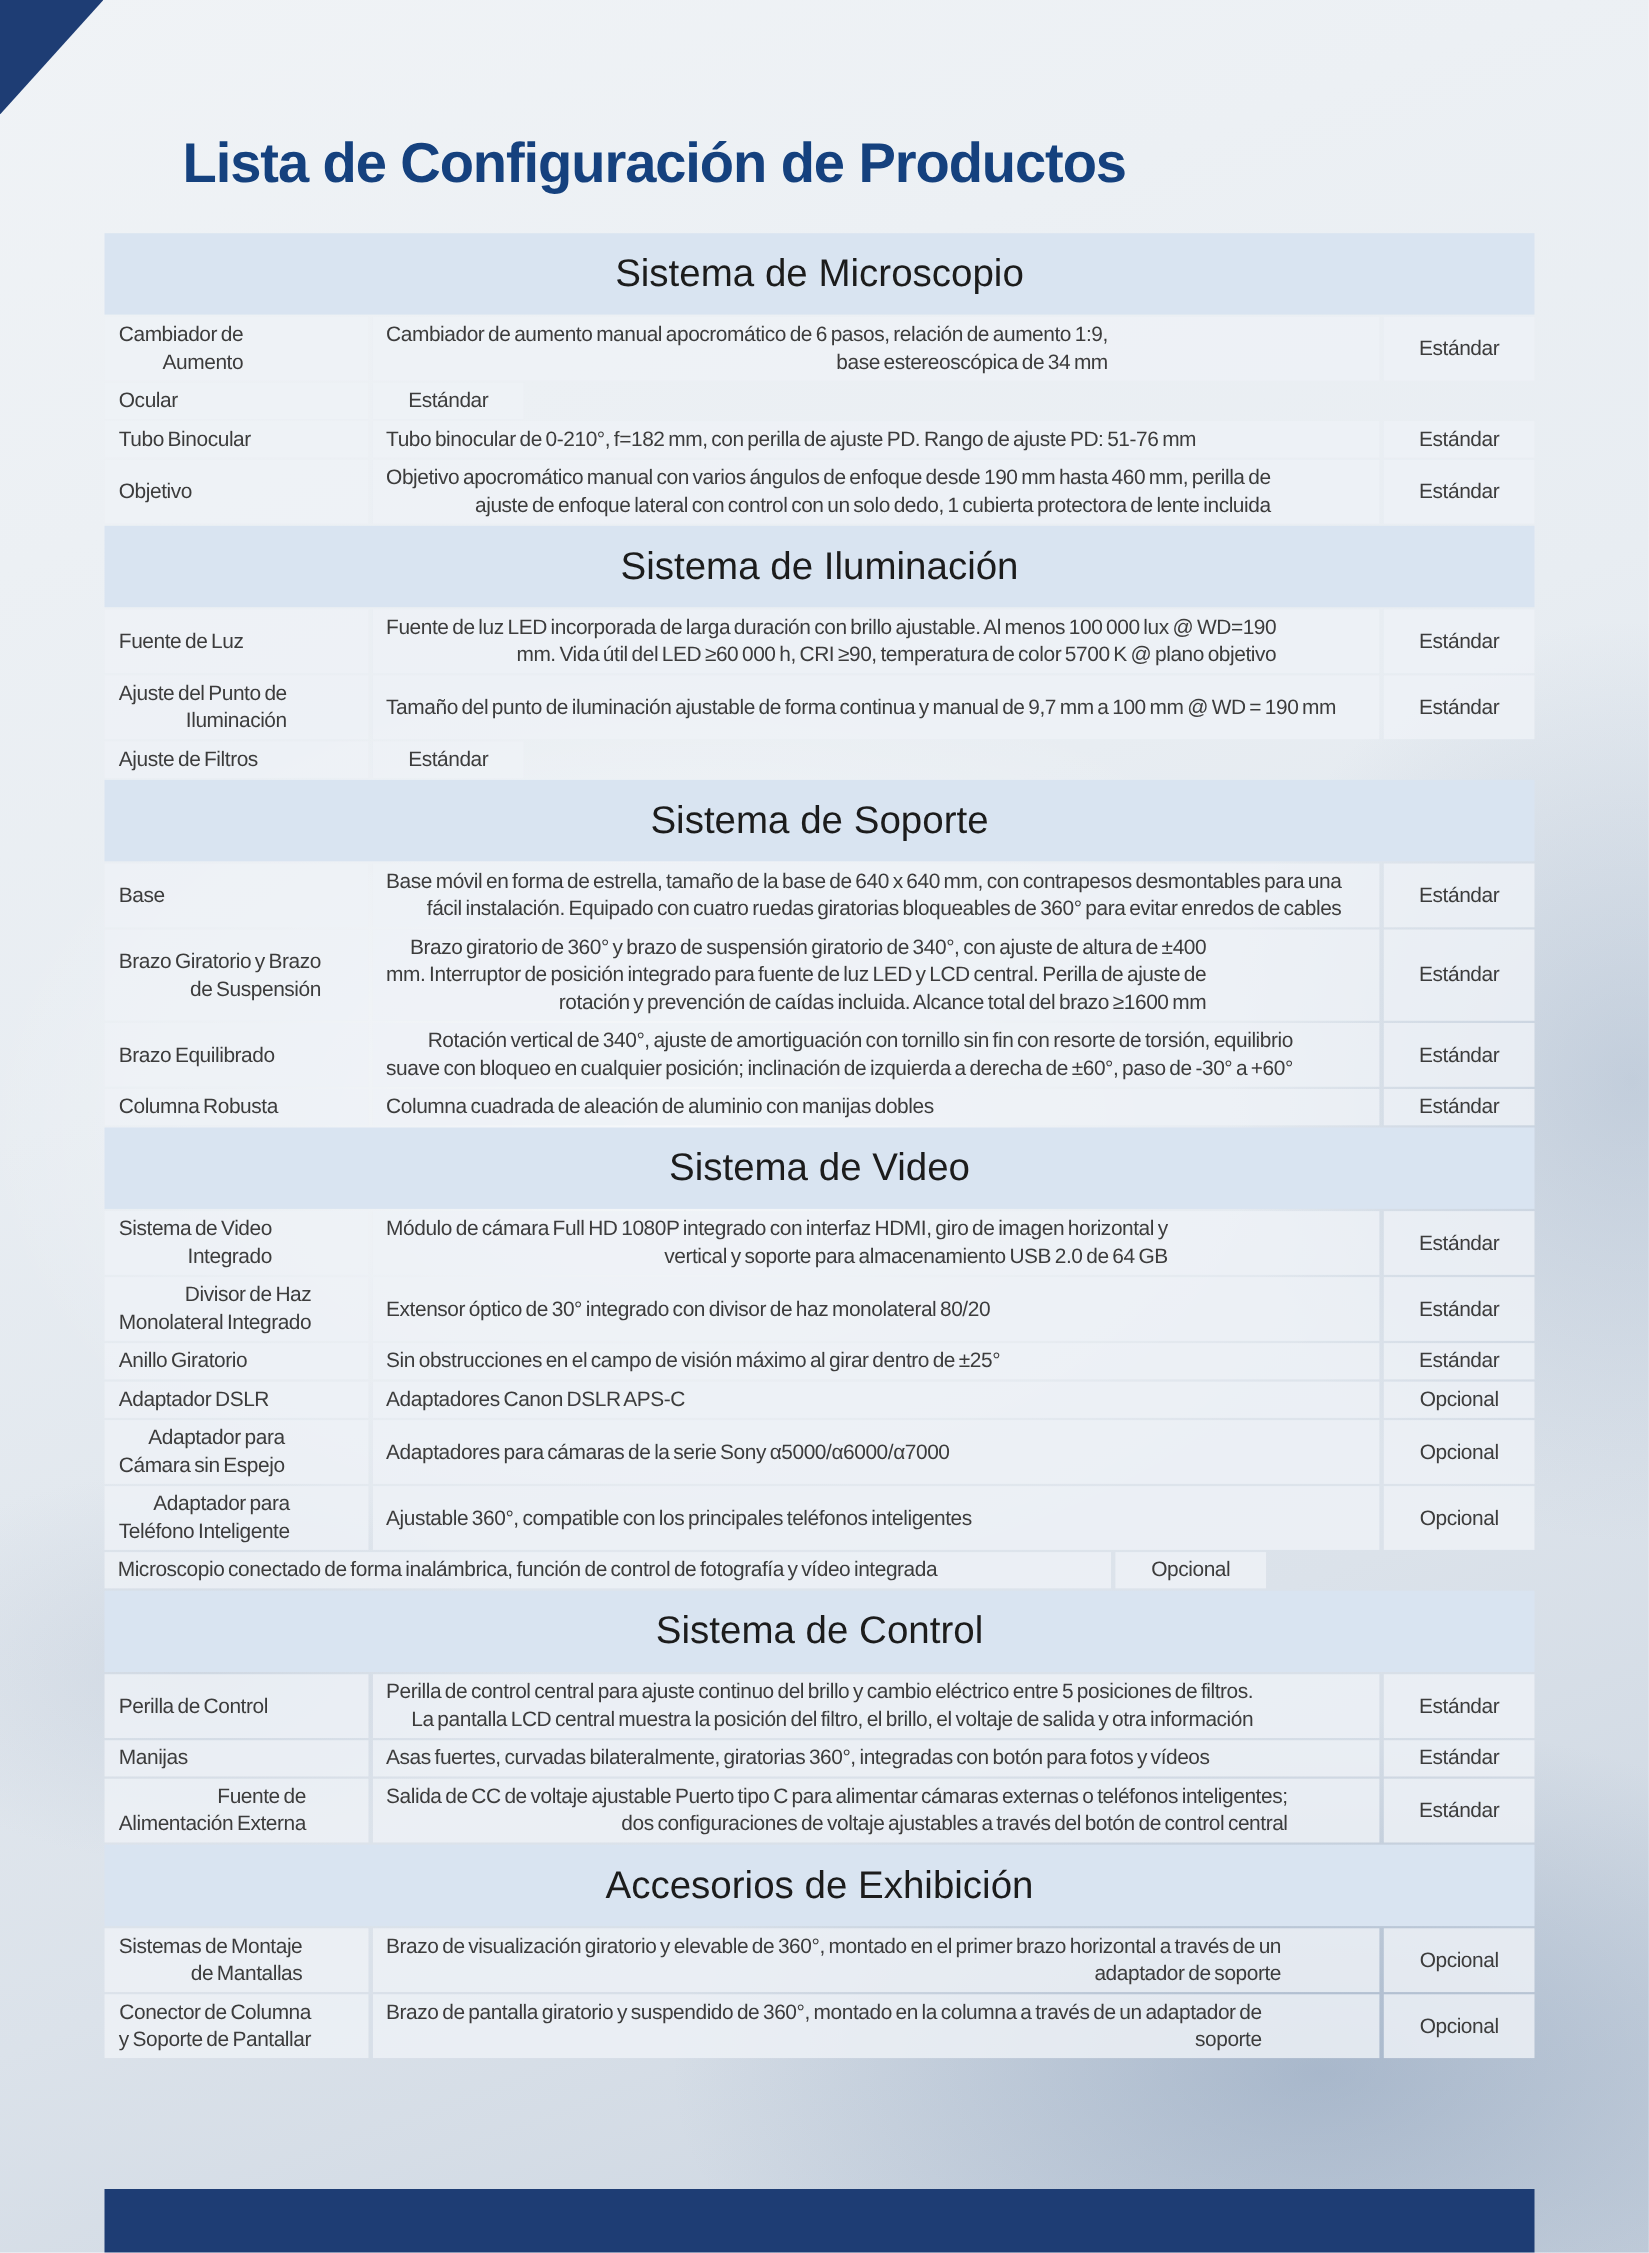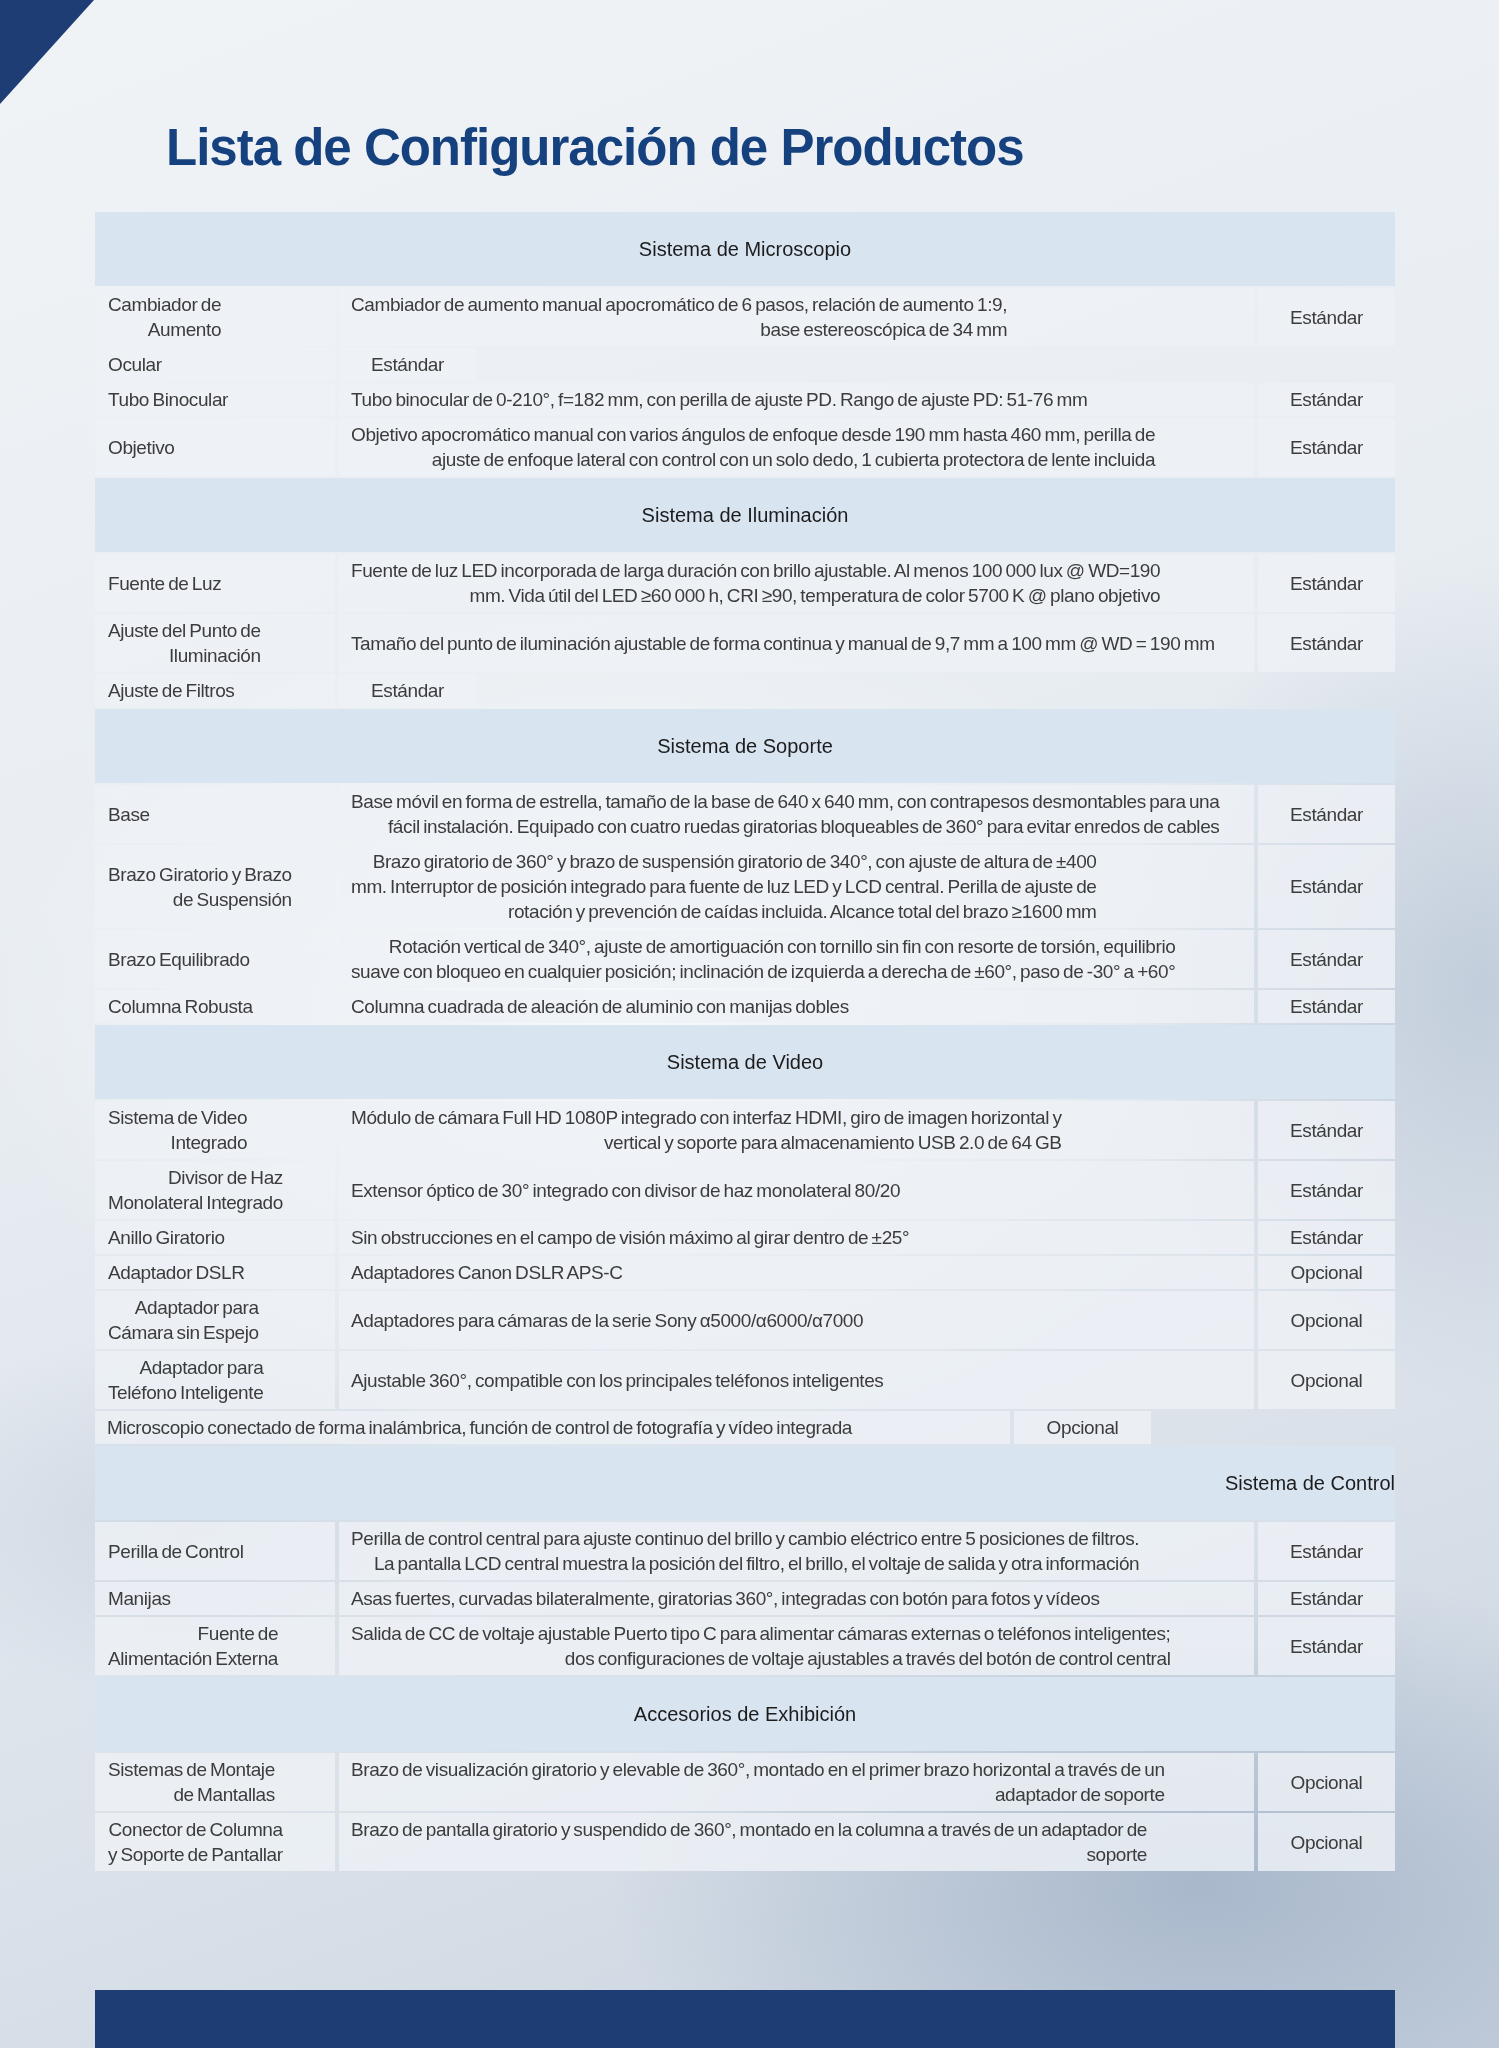--- a/index.html
+++ b/index.html
@@ -25,21 +25,21 @@
     white-space:nowrap;
   }
   .table-wrap{
     position:absolute;left:95px;top:212px;width:1300px;
     display:flex;flex-direction:column;gap:2px;
   }
   .section-header{
     height:74px;flex:0 0 auto;
     display:flex;align-items:center;justify-content:center;
     background:#d9e4f1;
-    font-size:20px;color:#1c1c1c;
+    font-size:35px;color:#1c1c1c;
   }
   .t-row{display:flex;gap:4px;flex:0 0 auto;text-align:right;}
   .cell{
     background:rgba(238,242,247,0.82);
     display:flex;align-items:center;
     font-size:19px;line-height:25px;color:#3c3c3c;
     letter-spacing:-0.4px;word-spacing:-1.5px;
     padding:4px 0;
   }
   .cell-name{width:240px;padding-left:13px;padding-right:8px;box-sizing:border-box;}
@@ -267,21 +267,21 @@
         </div>
       </div>
       <div class="t-row">
         <div class="cell cell-desc">
           <span class="pre">Microscopio conectado de forma inalámbrica, función de control de fotografía y vídeo integrada</span>
         </div>
         <div class="cell cell-status">
           <span class="pre">Opcional</span>
         </div>
       </div>
-      <div class="section-header" style="background: rgb(217, 228, 241); justify-content: flex-end;">
+      <div class="section-header" style="background: rgb(217, 228, 241);">
         <span class="pre">Sistema de Control</span>
       </div>
       <div class="t-row">
         <div class="cell cell-name">
           <span class="pre">Perilla de Control</span>
         </div>
         <div class="cell cell-desc">
           <span class="pre">Perilla de control central para ajuste continuo del brillo y cambio eléctrico entre 5 posiciones de filtros.
 La pantalla LCD central muestra la posición del filtro, el brillo, el voltaje de salida y otra información</span>
         </div>

